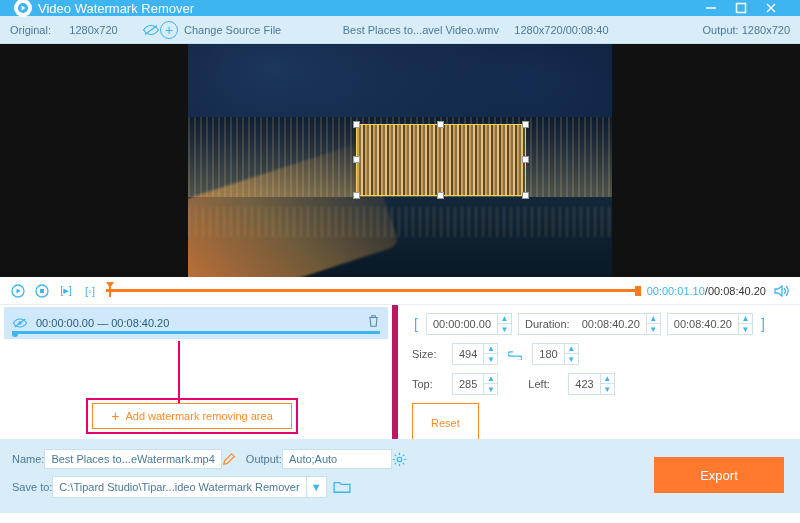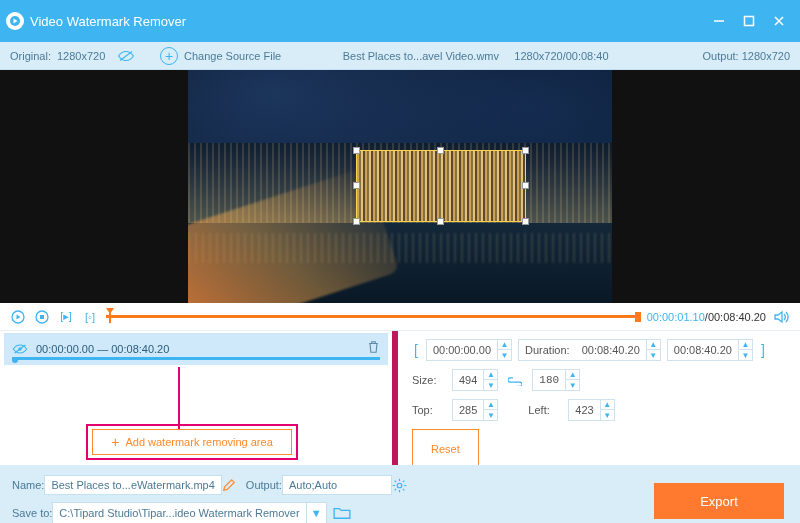--- a/index.html
+++ b/index.html
@@ -1,26 +1,26 @@
 <!DOCTYPE html>
 <html><head>
 <meta charset="utf-8">
 <style>
 * { margin: 0; padding: 0; box-sizing: border-box; font-family: -apple-system, "Segoe UI", Arial, sans-serif; }
 body { width: 800px; height: 523px; background: #fff; overflow: hidden; font-size: 12px; color: #333; }
 
-.titlebar { height: 42px; background: #3eb4f0; display: flex; align-items: center; padding: 0 6px; color: #fff; }
+.titlebar { height: 16px; background: #3eb4f0; display: flex; align-items: center; padding: 0 14px; color: #fff; }
 .titlebar .logo { width: 18px; height: 18px; border-radius: 50%; background: #fff; display: flex; align-items: center; justify-content: center; margin-right: 6px; }
 .titlebar .logo svg { width: 12px; height: 12px; }
 .titlebar .title { font-size: 13px; flex: 0 0 auto; }
 .titlebar .spacer { flex: 1; }
 .titlebar .winbtn { width: 30px; height: 20px; display: flex; align-items: center; justify-content: center; cursor: pointer; }
 
 .toolbar { height: 28px; background: #d9edf9; display: flex; align-items: center; padding: 0 10px; color: #4b7a97; font-size: 11px; border-bottom: 1px solid #c5e0ef; }
-.toolbar .orig { width: 150px; display: flex; align-items: center; gap: 6px; }
+.toolbar .orig { width: 150px; display: flex; align-items: center; gap: 6px; justify-content: space-between; }
 .toolbar .change { display: flex; align-items: center; gap: 6px; cursor: pointer; }
 .toolbar .plus-circ { width: 18px; height: 18px; border: 1.5px solid #3eb4f0; border-radius: 50%; display: flex; align-items: center; justify-content: center; color: #3eb4f0; font-size: 14px; line-height: 1; }
 .toolbar .filemeta { flex: 1; text-align: center; }
 .toolbar .outres { width: 120px; text-align: right; }
 
 .stage { height: 233px; background: #111; display: flex; align-items: center; justify-content: center; position: relative; }
 .video-frame { width: 424px; height: 233px; position: relative; overflow: hidden; background: linear-gradient(180deg,#0b1b30 0%,#0c203a 40%,#1a2f3d 60%,#2a3b3f 100%); }
 .sky { position:absolute; inset:0; background: radial-gradient(ellipse at 20% 10%, rgba(40,70,120,.6), transparent 50%), radial-gradient(ellipse at 80% 15%, rgba(30,60,110,.5), transparent 50%); }
 .city { position:absolute; left:0; right:0; bottom:70px; height:90px; background:
   repeating-linear-gradient(90deg, rgba(255,220,140,.15) 0 2px, transparent 2px 6px),
@@ -254,21 +254,21 @@
             <div>▲</div>
             <div>▼</div>
           </div>
         </div>
       <span class="link-ic">
           <svg width="14" height="12" viewBox="0 0 20 12">
             <path d="M7 6H3a3 3 0 010-6h4M13 6h4a3 3 0 010 6h-4M7 6h6" transform="translate(0 3)" fill="none" stroke="#3eb4f0" stroke-width="1.6"></path>
           </svg>
         </span>
       <div class="numbox">
-          <span style="min-width:30px;font-family:Liberation Mono, monospace;">180</span>
+          <span style="min-width:30px;">180</span>
           <div class="spin">
             <div>▲</div>
             <div>▼</div>
           </div>
         </div>
     </div>
     <div class="row">
       <span class="lbl">Top:</span>
       <div class="numbox">
           <span style="min-width:30px;">285</span>

